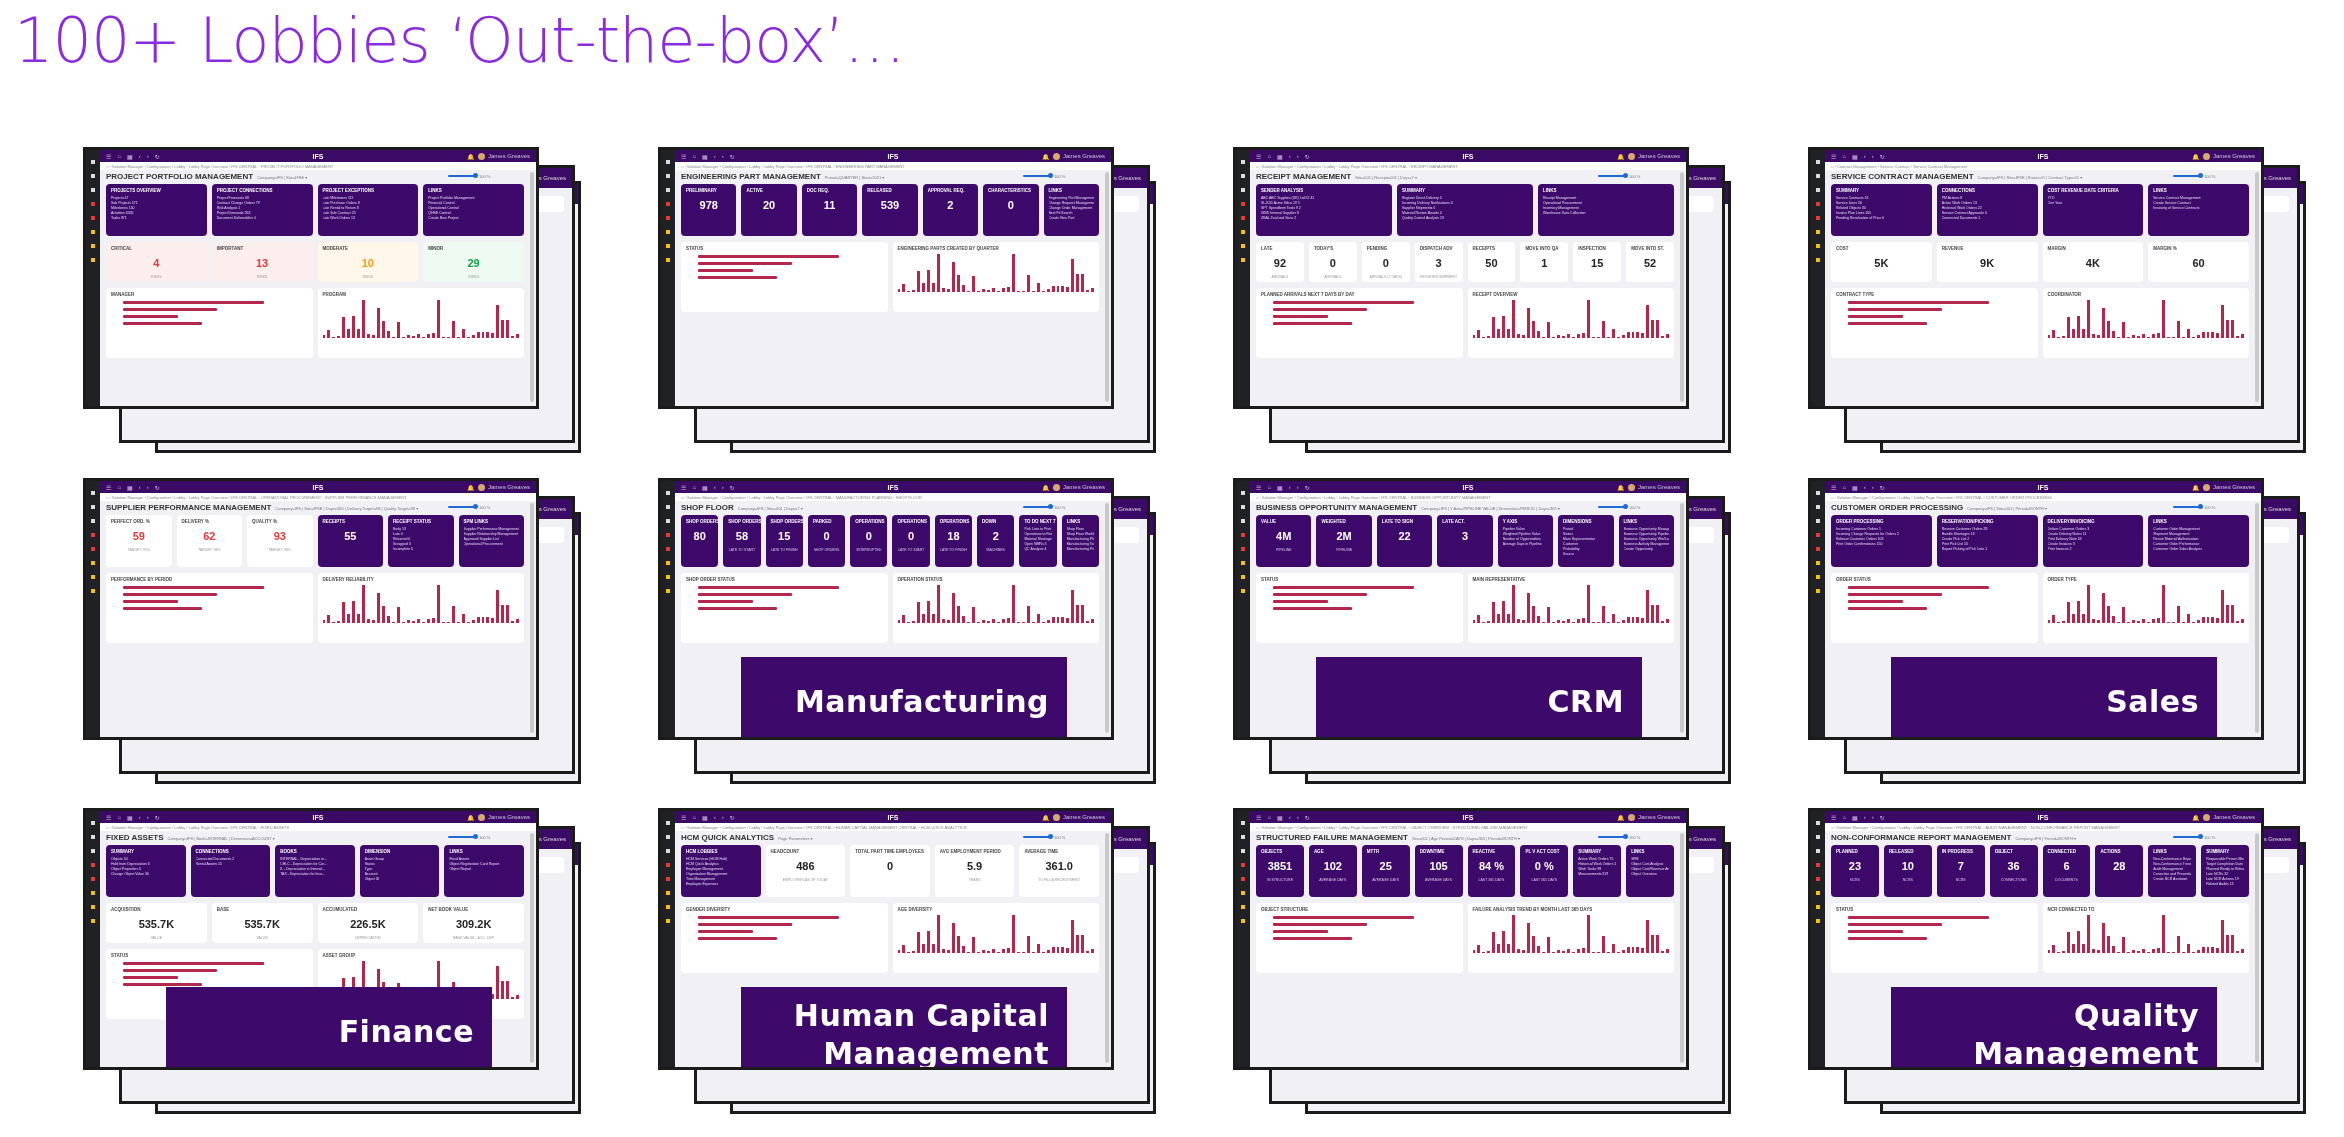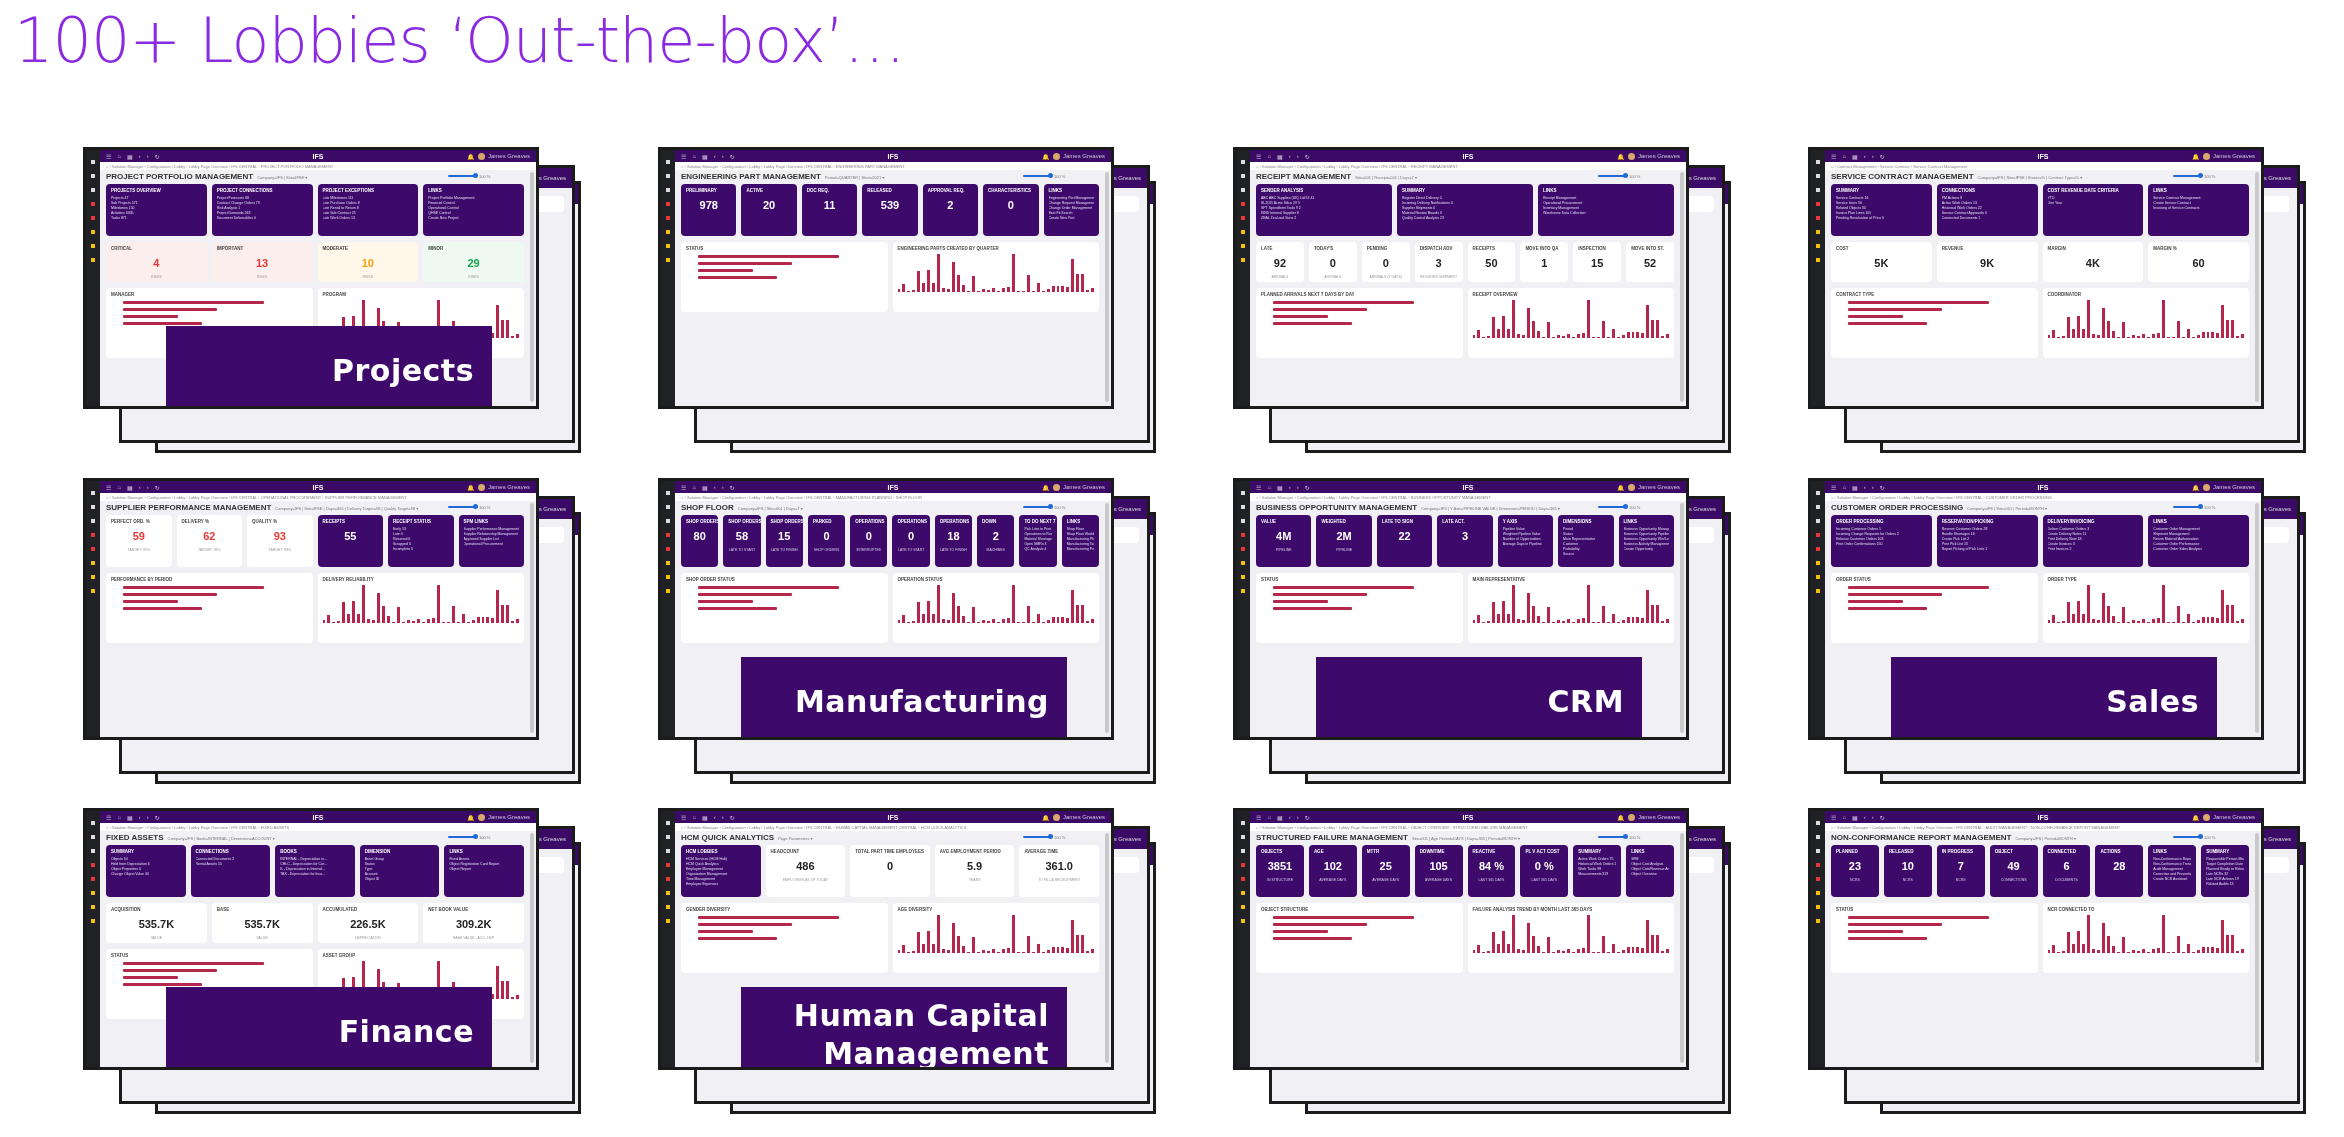--- a/index.html
+++ b/index.html
@@ -202,21 +202,20 @@
                 <i style="height: 12%;"></i>
                 <i style="height: 88%;"></i>
                 <i style="height: 48%;"></i>
                 <i style="height: 48%;"></i>
                 <i style="height: 6%;"></i>
                 <i style="height: 10%;"></i>
               </div>
             </div>
           </div>
         </div>
-        <div class="overlay">Projects</div>
       </div>
     </div>
     <div class="tile" style="left: 658px; top: 147px;">
       <div class="stack s3">
         <div class="sbar">James Greaves</div>
         <div class="srow"></div>
       </div>
       <div class="stack s2">
         <div class="sbar">James Greaves</div>
         <div class="srow"></div>
@@ -1787,21 +1786,21 @@
               <div class="big">10</div>
               <div class="sub">NCRs</div>
             </div>
             <div class="card p">
               <h5>IN PROGRESS</h5>
               <div class="big">7</div>
               <div class="sub">NCRs</div>
             </div>
             <div class="card p">
               <h5>OBJECT</h5>
-              <div class="big">49</div>
+              <div class="big">36</div>
               <div class="sub">CONNECTIONS</div>
             </div>
             <div class="card p">
               <h5>CONNECTED</h5>
               <div class="big">6</div>
               <div class="sub">DOCUMENTS</div>
             </div>
             <div class="card p">
               <h5>ACTIONS</h5>
               <div class="big">28</div>
@@ -1872,15 +1871,16 @@
                 <i style="height: 12%;"></i>
                 <i style="height: 88%;"></i>
                 <i style="height: 48%;"></i>
                 <i style="height: 48%;"></i>
                 <i style="height: 6%;"></i>
                 <i style="height: 10%;"></i>
               </div>
             </div>
           </div>
         </div>
+        <div class="overlay two">Quality Management</div>
       </div>
     </div>
   </div>
 
 </body></html>

